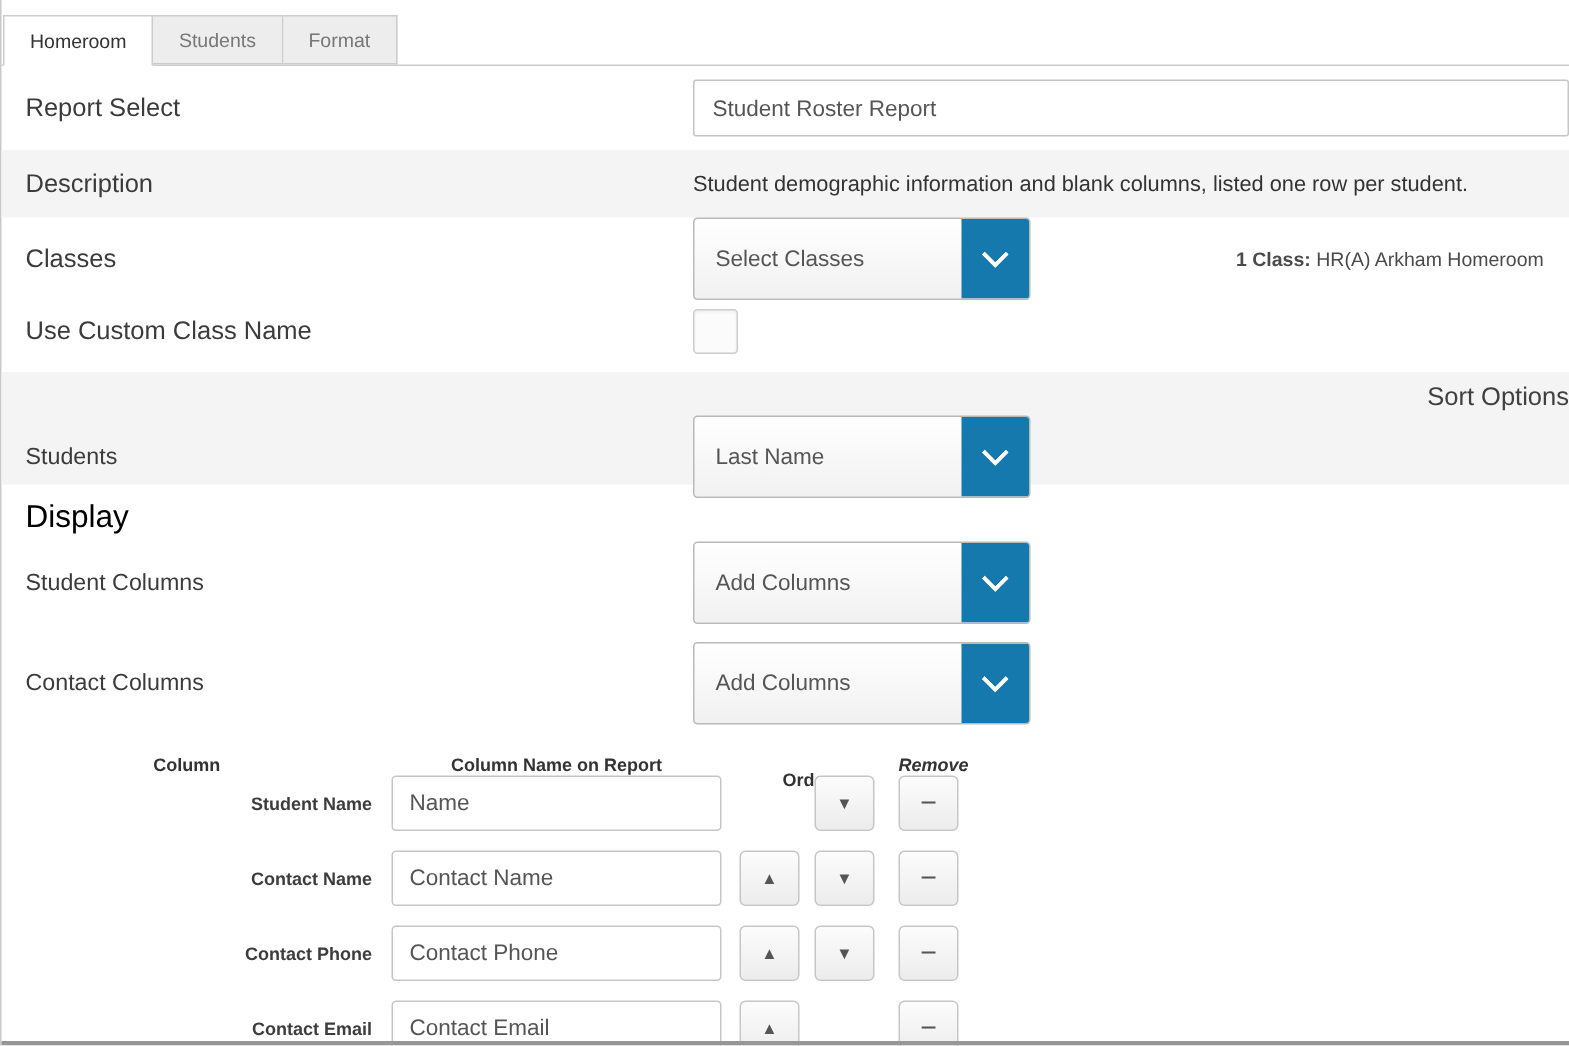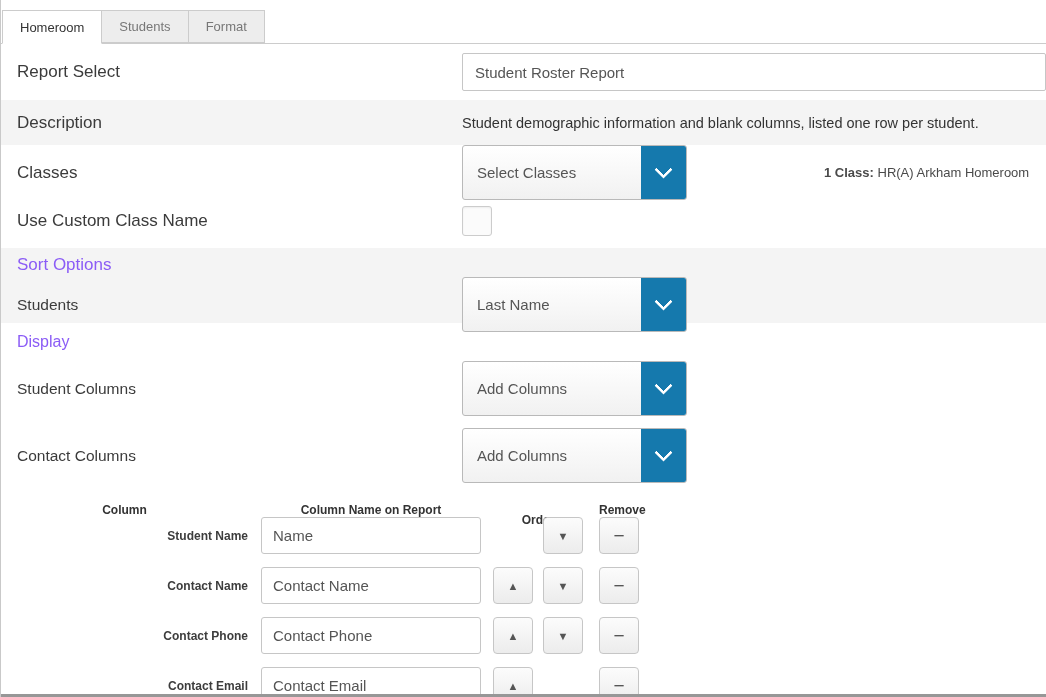--- a/index.html
+++ b/index.html
@@ -60,42 +60,42 @@
   .class-summary{margin-left:137px;font-size:13px;color:#4a4a4a;}
   .class-summary b{font-weight:bold;}
 
   .checkbox{
     width:30px;height:30px;box-sizing:border-box;border:1px solid #ccc;border-radius:3px;
     background:#fbfbfb;box-shadow:inset 0 1px 2px rgba(0,0,0,.06);cursor:pointer;
   }
 
   
   .sort-band{margin-top:3px;height:75px;padding:4px 0 0 0;box-sizing:border-box;}
-  .sort-heading{padding:3px 0 2px 16px;font-size:17px;color:#8b5cf6;}
+  .sort-heading{padding:3px 0 2px 16px;font-size:17px;color:#404040;text-align:right;}
   .sort-row{display:grid;grid-template-columns:461px 1fr;align-items:center;}
   .sub-label{padding-left:16px;font-size:15.5px;color:#3b3b3b;}
 
   
-  .display-heading{padding:10px 0 0 16px;font-size:16px;color:#8b5cf6;height:26px;}
+  .display-heading{padding:10px 0 0 16px;font-size:21px;color:#000000;height:26px;}
   .disp-row{display:grid;grid-template-columns:461px 1fr;align-items:center;margin-top:0;}
   .disp-row .dropdown{margin:0;}
   .disp-row1{margin-top:2px;}
   .disp-row2{margin-top:12px;}
 
   
   .cols-grid{
     display:grid;grid-template-columns:250px 10px 220px 12px 40px 10px 40px 16px 40px;
     align-items:center;box-sizing:border-box;
   }
   .cols-header{margin-top:10px;height:24px;}
   .hdr{font-size:12px;font-weight:bold;color:#333;}
   .hdr.col1{grid-column:1;text-align:center;padding-right:3px;}
   .hdr.col3{grid-column:3;text-align:center;}
   .hdr.col57{grid-column:5/8;text-align:center;margin-top:20px;}
-  .hdr.col9{grid-column:9;text-align:center;}
+  .hdr.col9{grid-column:9;text-align:center;font-style:italic;}
 
   .col-row{height:37px;margin-bottom:13px;}
   .col-row:first-child{margin-top:0;}
   .row-label{grid-column:1;text-align:right;padding-right:3px;font-size:12px;font-weight:bold;color:#3d3d3d;}
   .name-input{
     grid-column:3;width:220px;height:37px;box-sizing:border-box;border:1px solid #c6c6c6;border-radius:3px;
     font-family:inherit;font-size:15px;color:#555;padding:0 11px;background:#fff;outline:none;
   }
   .obtn{
     width:40px;height:37px;box-sizing:border-box;border:1px solid #c6c6c6;border-radius:4px;

